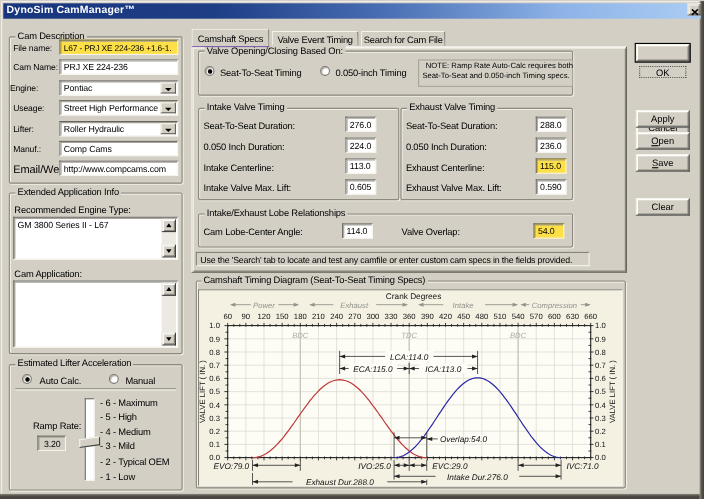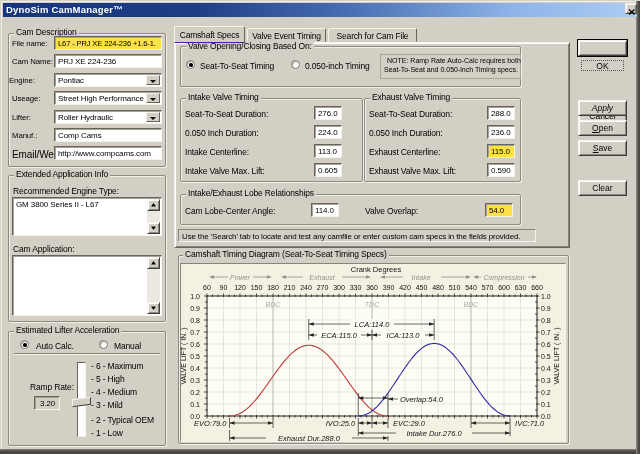--- a/index.html
+++ b/index.html
@@ -97,21 +97,21 @@
 <div class="lbl" style="left:91px;top:361px">- 6  -  Maximum</div>
 <div class="lbl" style="left:91px;top:374px">- 5  -  High</div>
 <div class="lbl" style="left:91px;top:387px">- 4  -  Medium</div>
 <div class="lbl" style="left:91px;top:400px">- 3  -  Mild</div>
 <div class="lbl" style="left:91px;top:415px">- 2  -  Typical OEM</div>
 <div class="lbl" style="left:91px;top:428px">- 1  -  Low</div>
 
 <div style="position:absolute;left:174px;top:42px;width:396px;height:206px;border:1px solid;border-color:#f6f3ec #67645c #67645c #f6f3ec;box-shadow:inset 1px 1px 0 #fff, inset -1px -1px 0 #87847b;background:#d3cfc5"></div>
 <div class="tab" style="left:174px;top:26px;width:71px;height:17px;line-height:17px;border-bottom:1px solid #4c1d95;z-index:3">Camshaft Specs</div>
 <div class="tab" style="left:247px;top:28px;width:79px;height:14px;line-height:14px">Valve Event Timing</div>
-<div class="tab" style="left:328px;top:28px;width:89px;height:14px;line-height:14px">Search for Cam File</div>
+<div class="tab" style="left:328px;top:28px;width:77px;height:14px;line-height:14px">Search for Cam File</div>
 
 <div class="gb" style="left:180px;top:46px;width:341px;height:41px"></div>
 <div class="gl" style="left:186px;top:41px">Valve Opening/Closing Based On:</div>
 <div class="radio on" style="left:186px;top:60px"></div>
 <div class="lbl" style="left:200px;top:61px">Seat-To-Seat Timing</div>
 <div class="radio" style="left:291px;top:60px"></div>
 <div class="lbl" style="left:305px;top:61px">0.050-inch Timing</div>
 <div style="position:absolute;left:380px;top:54px;width:141px;height:25px;border:1px solid #a8a49a"></div>
 <div class="lbl" style="left:387px;top:57px;font-size:7px;letter-spacing:0">NOTE: Ramp Rate Auto-Calc requires both</div>
 <div class="lbl" style="left:384px;top:66px;font-size:7px;letter-spacing:0">Seat-To-Seat and 0.050-inch Timing specs.</div>
@@ -140,21 +140,21 @@
 
 <div class="gb" style="left:180px;top:194px;width:341px;height:31px"></div>
 <div class="gl" style="left:186px;top:188px">Intake/Exhaust Lobe Relationships</div>
 <div class="lbl" style="left:185px;top:206px">Cam Lobe-Center Angle:</div>
 <div class="inp" style="left:311px;top:203px;width:28px">114.0</div>
 <div class="lbl" style="left:365px;top:206px">Valve Overlap:</div>
 <div class="inp ro" style="left:485px;top:203px;width:28px">54.0</div>
 <div style="position:absolute;left:178px;top:229px;width:358px;height:13px;border:1px solid;border-color:#87847b #f6f3ec #f6f3ec #87847b;font-size:8px;letter-spacing:-0.15px;padding:1.5px 0 0 3px;white-space:nowrap">Use the 'Search' tab to locate and test any camfile or enter custom cam specs in the fields provided.</div>
 <div class="btn" style="left:578px;top:40px;width:49px;height:16px;line-height:14px;outline:1px solid #000;outline-offset:0px;"><span style="display:inline-block;width:43px;height:11px;margin-top:19px;border:1px dotted #555;line-height:11px">OK</span></div>
 <div class="btn" style="left:578px;top:61px;width:49px;height:16px;line-height:14px;margin-top:47px;">Cancel</div>
-<div class="btn" style="left:578px;top:100px;width:49px;height:16px;line-height:14px;font-style:italic;">Apply</div>
+<div class="btn" style="left:578px;top:100px;width:49px;height:16px;line-height:14px;">Apply</div>
 <div class="btn" style="left:578px;top:120px;width:49px;height:16px;line-height:14px;"><u>O</u>pen</div>
 <div class="btn" style="left:578px;top:140px;width:49px;height:16px;line-height:14px;"><u>S</u>ave</div>
 <div class="btn" style="left:578px;top:180px;width:49px;height:16px;line-height:14px;">Clear</div>
 
 <div class="gb" style="left:178px;top:255px;width:391px;height:189px"></div>
 <div class="gl" style="left:183px;top:249px">Camshaft Timing Diagram (Seat-To-Seat Timing Specs)</div>
 <div style="position:absolute;left:180px;top:263px;width:386px;height:179px;border:1px solid;border-color:#87847b #f6f3ec #f6f3ec #87847b;background:#f4f1e3"></div>
 <svg width="384" height="177" viewBox="181 264 384 177" style="position:absolute;left:181px;top:264px;font-family:'Liberation Sans',sans-serif;font-size:7px">
 <rect x="181" y="264" width="384" height="177" fill="#f4f1e3"></rect>
 <rect x="207" y="296" width="330" height="120" fill="#fdfcf5"></rect>

